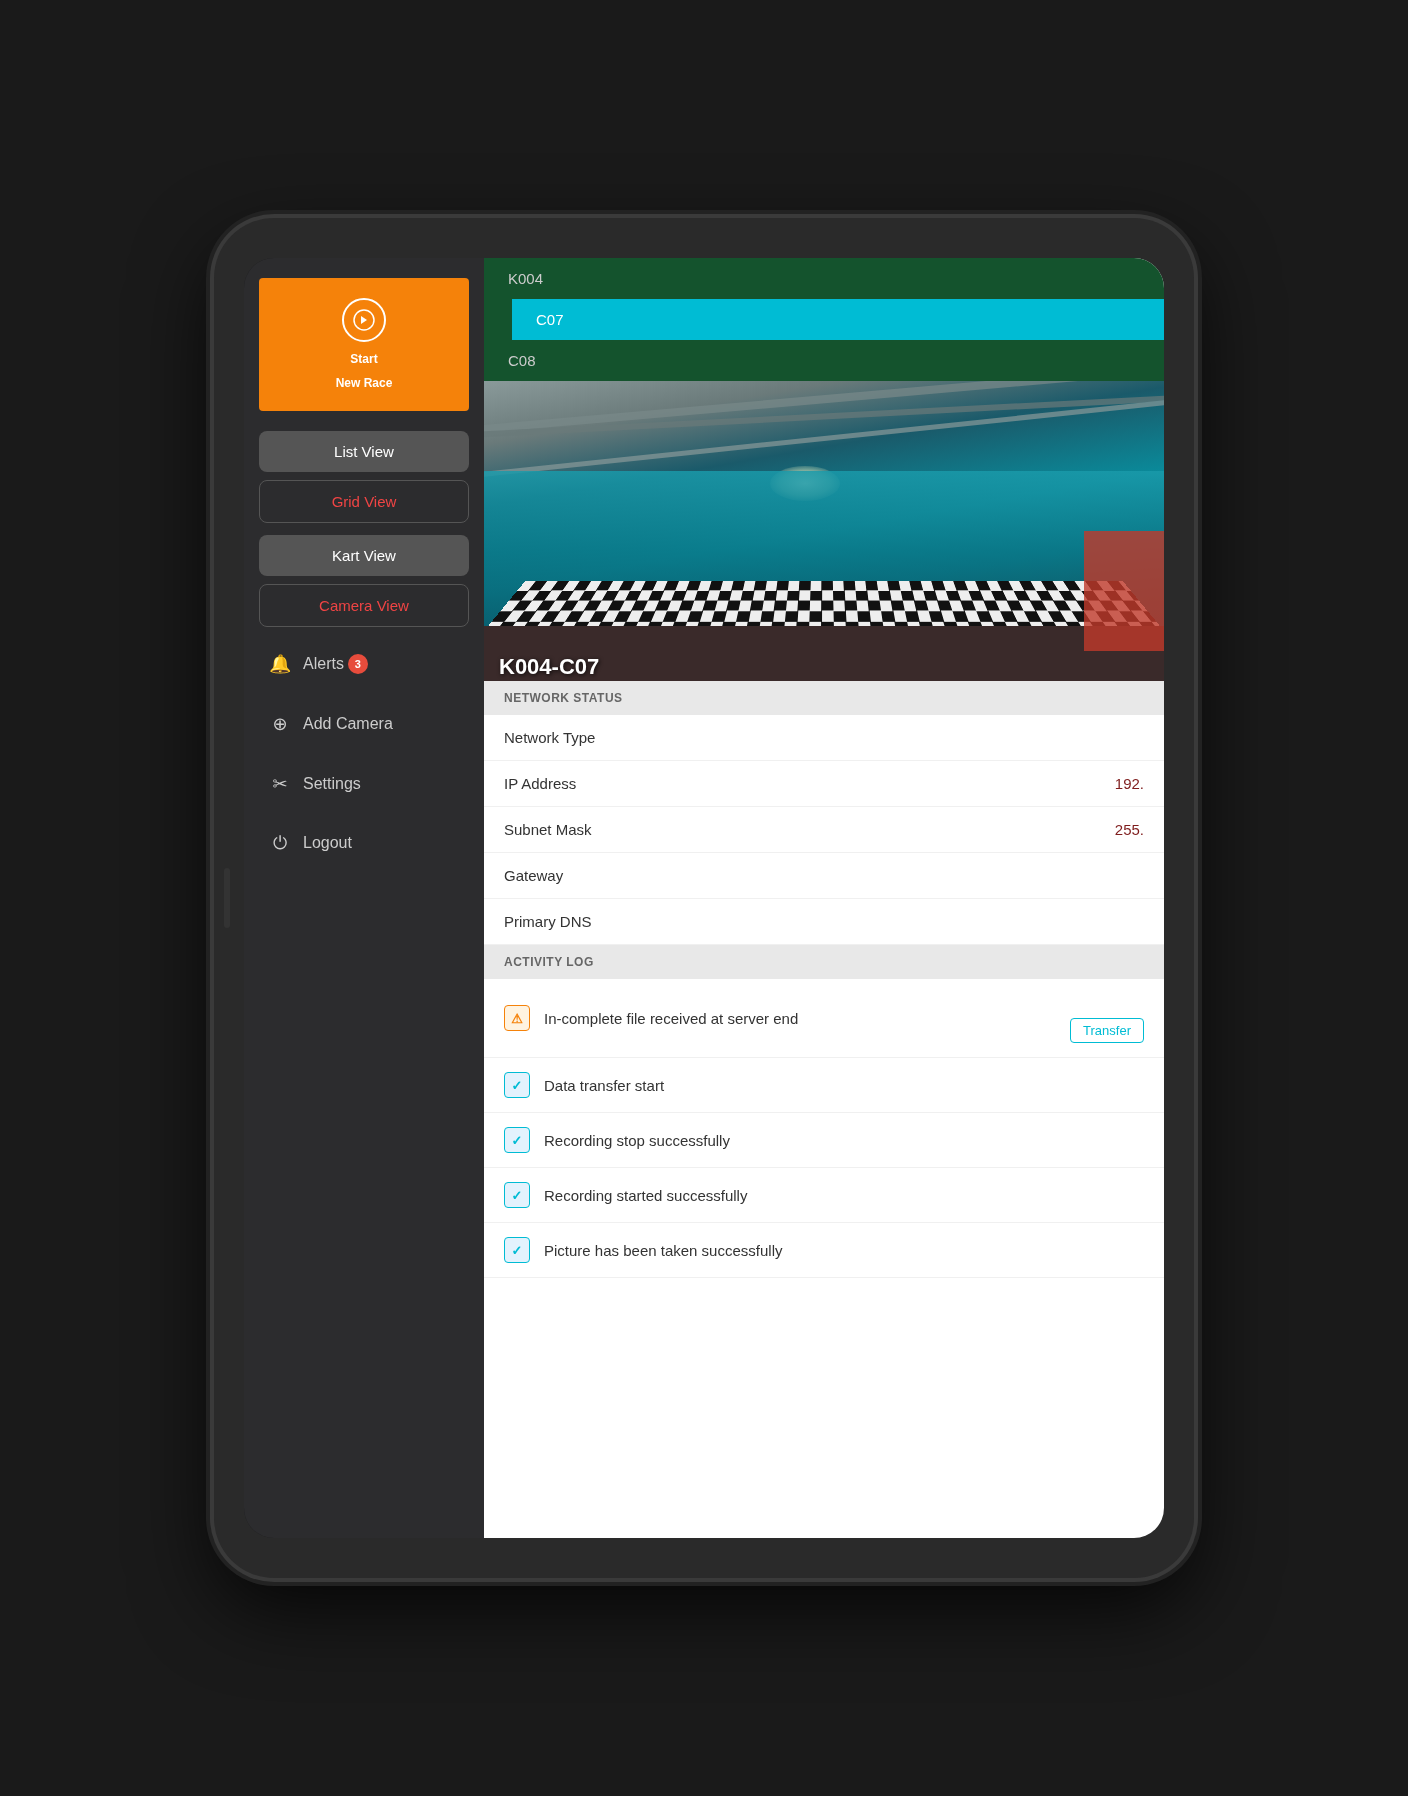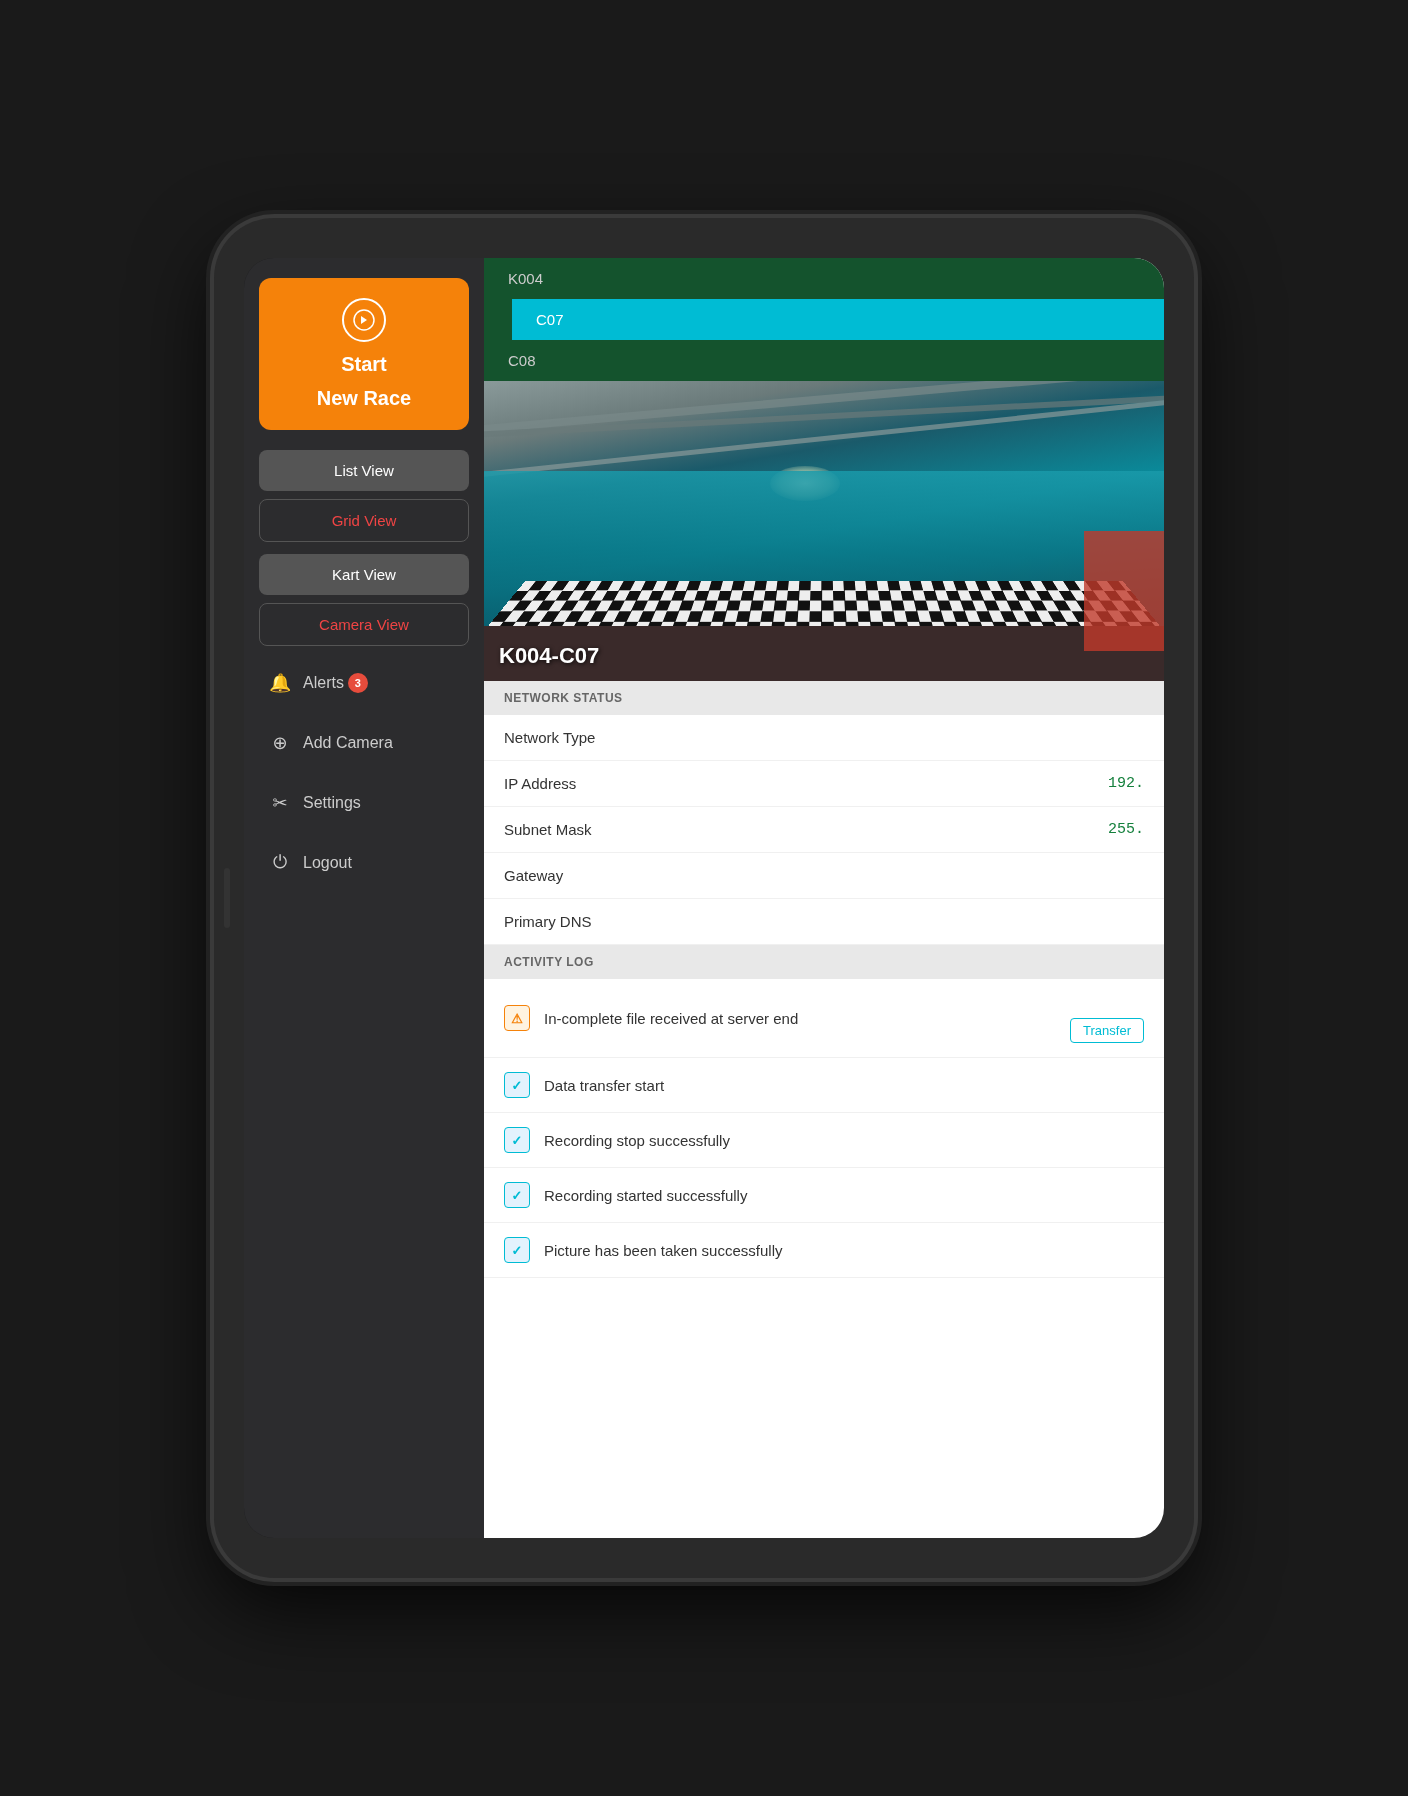--- a/index.html
+++ b/index.html
@@ -54,30 +54,30 @@
       min-width: 240px;
       background: #2c2c2e;
       display: flex;
       flex-direction: column;
       padding: 20px 15px;
       gap: 10px;
     }
 
     .start-race-btn {
       background: #f5820a;
-      border-radius: 12px;
+      border-radius: 4px;
       padding: 20px 7px;
       display: flex;
       flex-direction: column;
       align-items: center;
       gap: 10px;
       cursor: pointer;
       border: none;
       color: white;
-      font-size: 20px;
+      font-size: 12px;
       font-weight: 600;
       line-height: 1.2;
       text-align: center;
       margin-bottom: 10px;
     }
 
     .start-race-icon {
       width: 44px;
       height: 44px;
       border: 2px solid white;
@@ -204,21 +204,21 @@
         #2a7a8a 40%,
         #1a5a6a 60%,
         #3a3a3a 80%
       );
       position: relative;
       overflow: hidden;
     }
 
     .video-label {
       position: absolute;
-      bottom: 12px;
+      bottom: 1px;
       left: 15px;
       color: white;
       font-size: 22px;
       font-weight: bold;
       text-shadow: 1px 1px 4px rgba(0,0,0,0.8);
     }
 
     
     .section-header {
       background: #e8e8e8;
@@ -234,22 +234,21 @@
       display: flex;
       justify-content: space-between;
       align-items: center;
       padding: 14px 20px;
       border-bottom: 1px solid #f0f0f0;
       font-size: 15px;
       color: #333;
     }
 
     .info-row-value {
-      color: #15803d;
-      font-family: Liberation Mono, monospace;
+      color: #7f1d1d;
     }
 
     
     .activity-item {
       display: flex;
       align-items: center;
       gap: 14px;
       padding: 14px 20px;
       border-bottom: 1px solid #f0f0f0;
       font-size: 15px;

